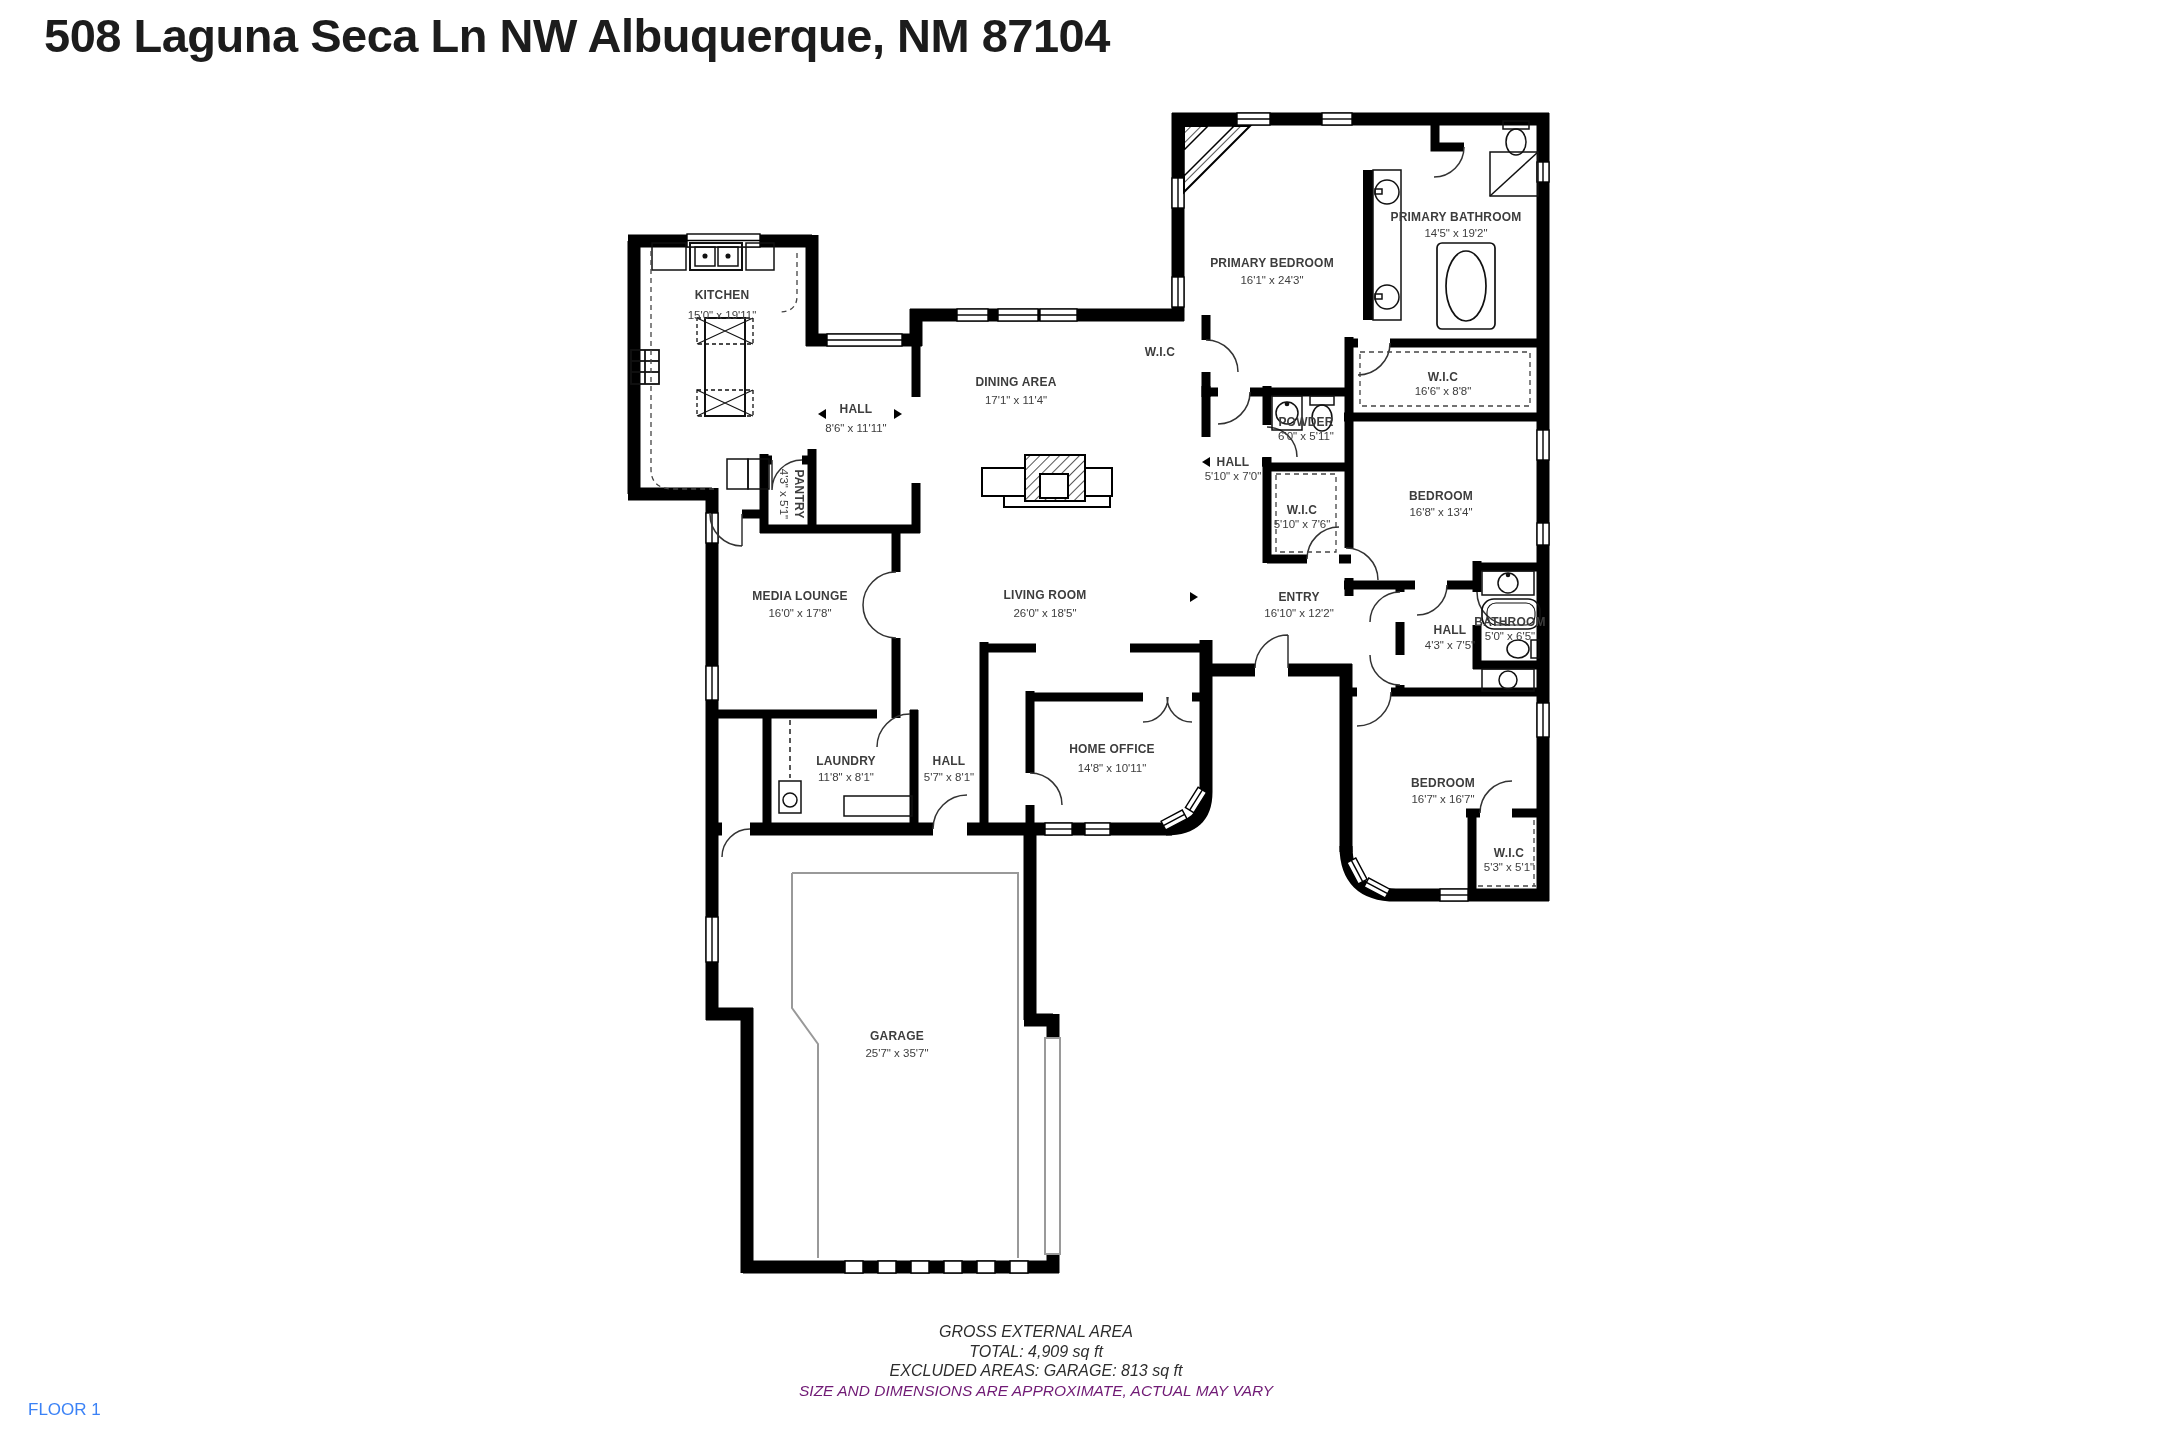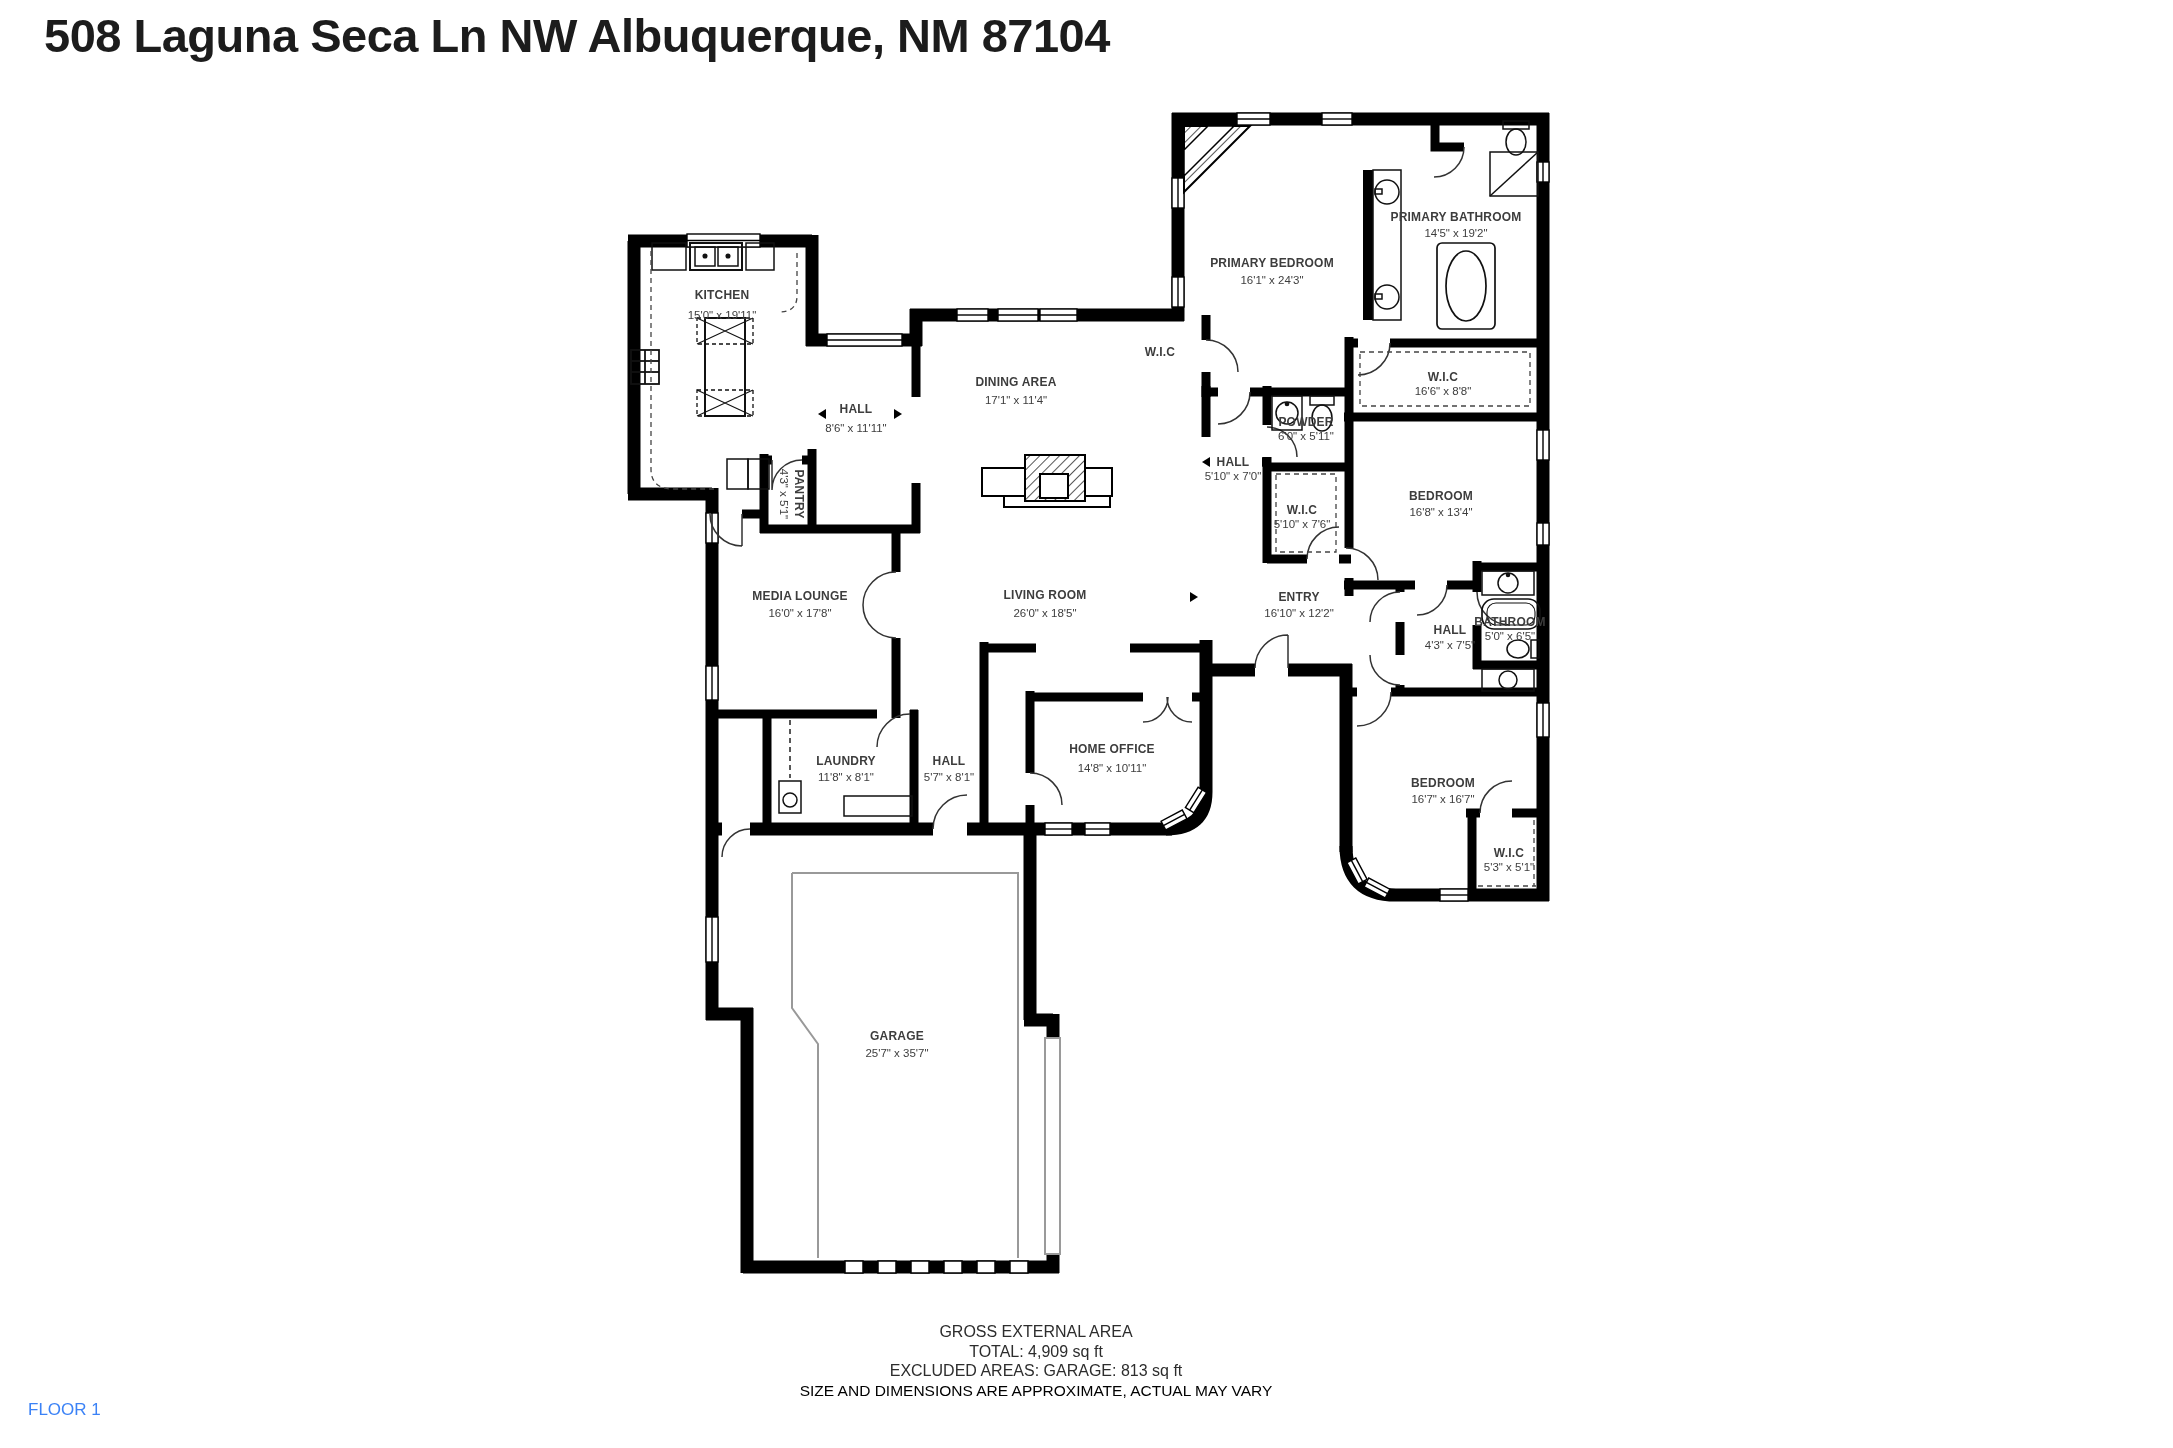--- a/index.html
+++ b/index.html
@@ -1,20 +1,20 @@
 <!DOCTYPE html>
 <html><head>
 <meta charset="utf-8">
 <style>
   html,body{margin:0;padding:0;background:#fff;}
   body{width:2173px;height:1448px;position:relative;font-family:"Liberation Sans",sans-serif;overflow:hidden;}
   .title{position:absolute;left:44px;top:8px;font-size:47px;font-weight:700;color:#1c1c1c;letter-spacing:-0.5px;}
   .plan{position:absolute;left:0;top:0;}
-  .footer{position:absolute;left:0;top:1322px;width:2072px;text-align:center;color:#2d2d2d;font-size:16px;line-height:19.5px;}
-  .footer .muted{color:#000000;font-size:15.5px;}
+  .footer{position:absolute;left:0;top:1322px;width:2072px;text-align:center;color:#2d2d2d;font-size:16px;line-height:19.5px;font-style:italic;}
+  .footer .muted{color:#701a75;font-size:15.5px;}
   .floor-label{position:absolute;left:28px;top:1400px;color:#3b82f6;font-size:17px;}
   text{font-family:"Liberation Sans",sans-serif;}
   .rname{font-size:12px;font-weight:700;fill:#3d3d3d;letter-spacing:.2px;}
   .rdims{font-size:11.5px;font-weight:400;fill:#3d3d3d;}
 </style>
 </head>
 <body>
 
 <div class="title">508 Laguna Seca Ln NW Albuquerque, NM 87104</div>
 

